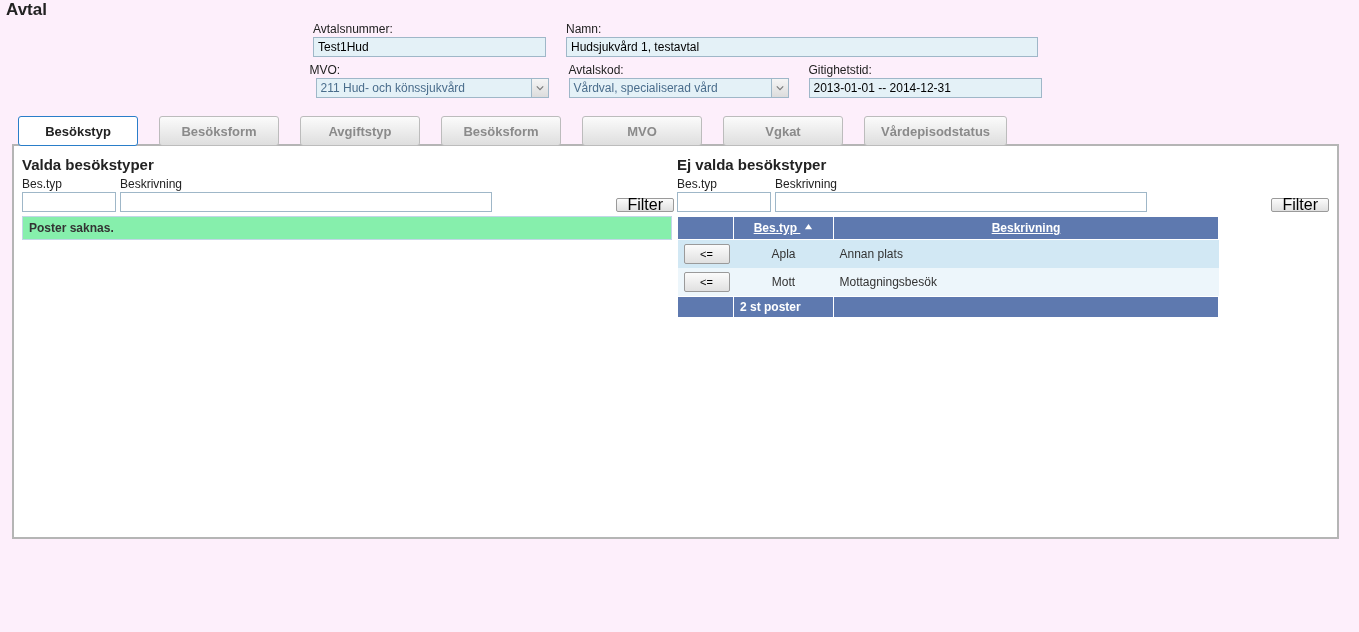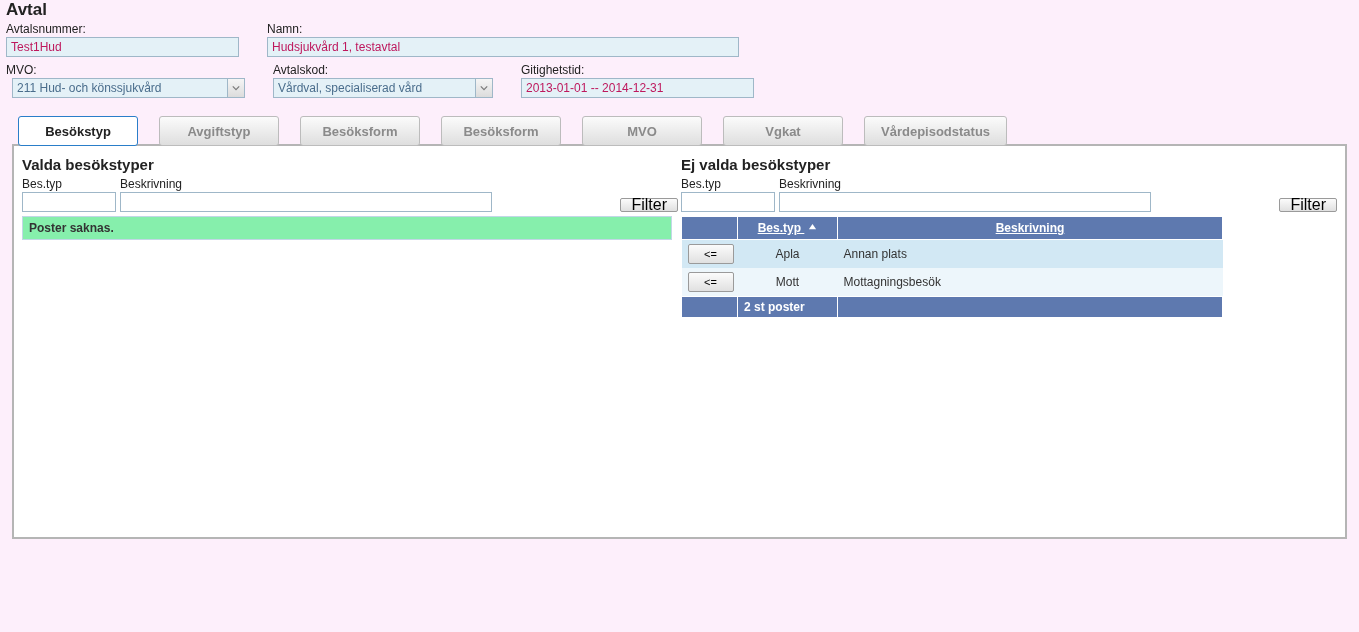--- a/index.html
+++ b/index.html
@@ -5,40 +5,40 @@
   * { box-sizing: border-box; }
   body {
     margin: 0;
     padding: 0;
     background: #fdeffb;
     font-family: Verdana, Arial, sans-serif;
     font-size: 12px;
     color: #333;
     width: 1359px;
   }
-  .page { padding: 0 6px 6px 6px; }
+  .page { padding: 0 14px 6px 6px; }
   h2.section-title {
     margin: 0 0 2px 0;
     font-size: 17px;
     font-weight: bold;
     color: #222;
   }
   h3.sub-title {
     margin: 4px 0 4px 0;
     font-size: 15px;
     font-weight: bold;
     color: #222;
   }
-  .field-row { display: flex; gap: 28px; margin-bottom: 6px; }
+  .field-row { display: flex; gap: 20px; margin-bottom: 6px; justify-content: center; }
   .field { display: flex; flex-direction: column; }
   .field label { font-size: 12px; color: #222; margin-bottom: 1px; }
   .ro-input {
     background: #e4f1f7;
     border: 1px solid #9fb7c8;
-    color: #be185d;
+    color: #000000;
     font-size: 12px;
     height: 20px;
     padding: 2px 4px;
   }
   .ro-select {
     position: relative;
     display: flex;
     align-items: stretch;
   }
   .ro-select .val {
@@ -234,22 +234,22 @@
       </div>
     </div>
     <div class="field">
       <label>Gitighetstid:</label>
       <div class="ro-input w-tid">2013-01-01 -- 2014-12-31</div>
     </div>
   </div>
 
   <div class="tab-strip">
     <div class="tab active">Besökstyp</div>
+    <div class="tab">Besöksform</div>
     <div class="tab">Avgiftstyp</div>
-    <div class="tab">Besöksform</div>
     <div class="tab">Besöksform</div>
     <div class="tab">MVO</div>
     <div class="tab">Vgkat</div>
     <div class="tab">Vårdepisodstatus</div>
   </div>
 
   <div class="panel">
 
     <div class="half">
       <h3 class="sub-title">Valda besökstyper</h3>

